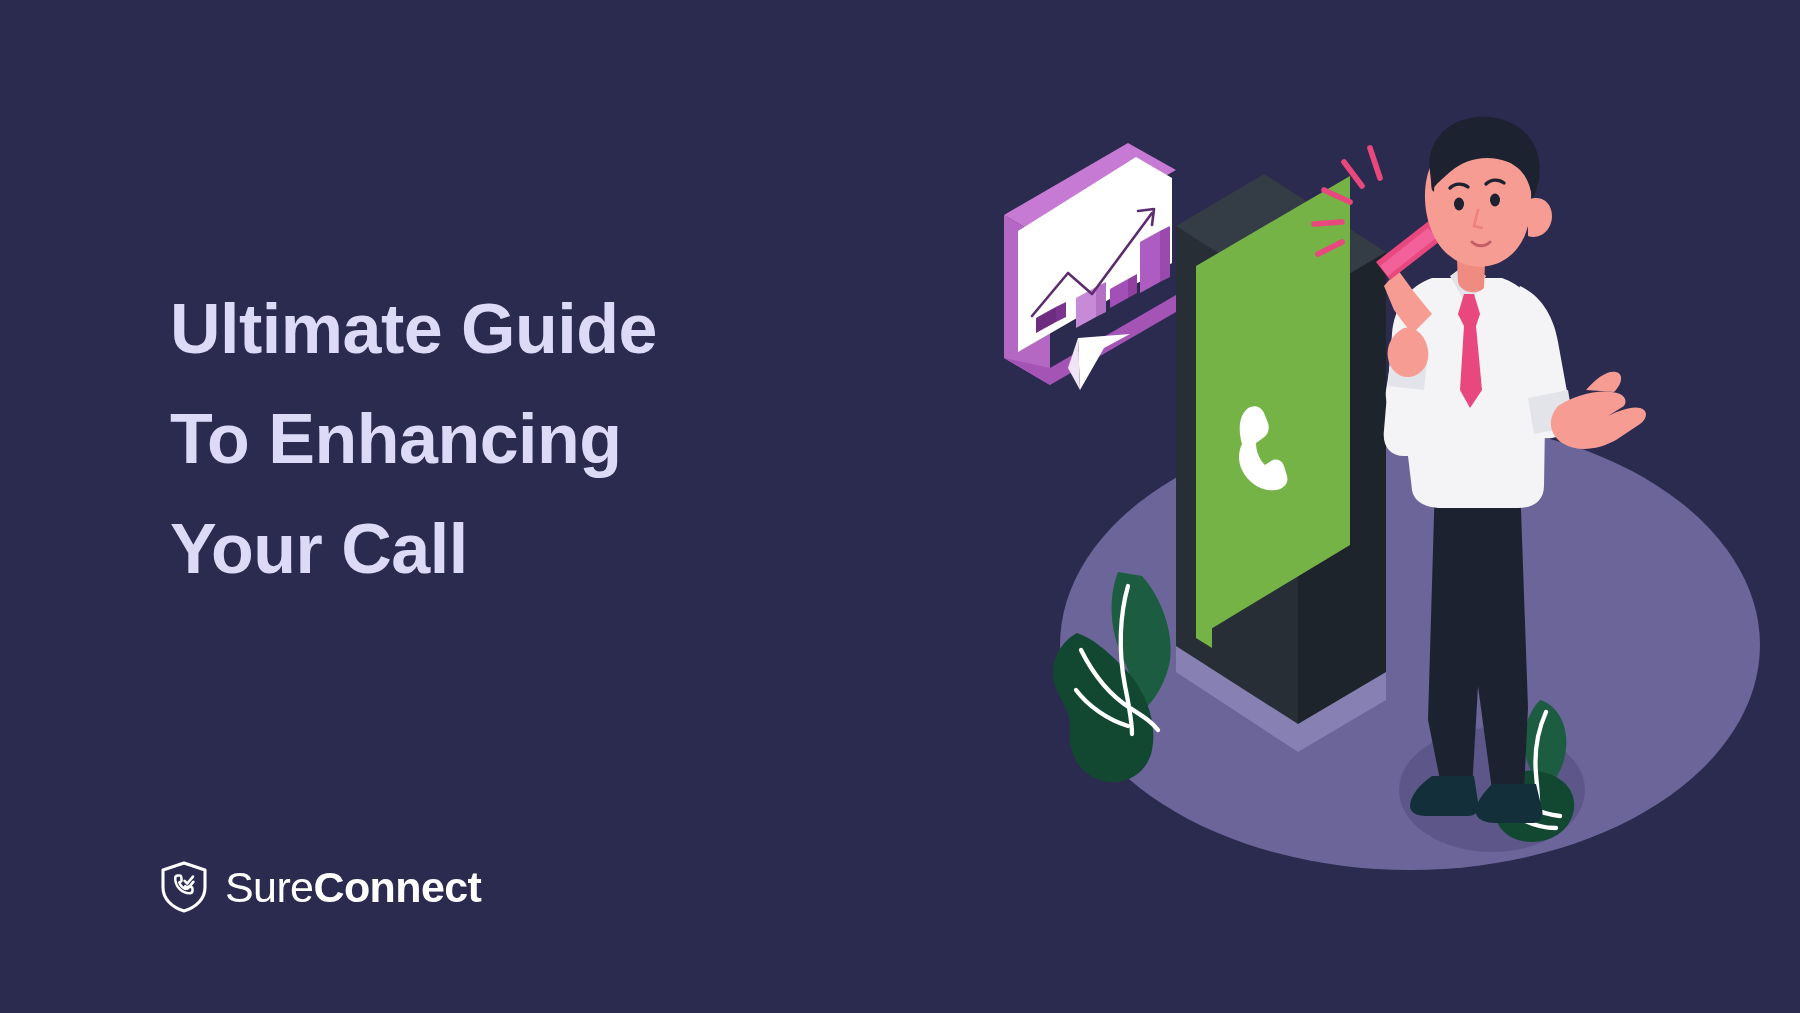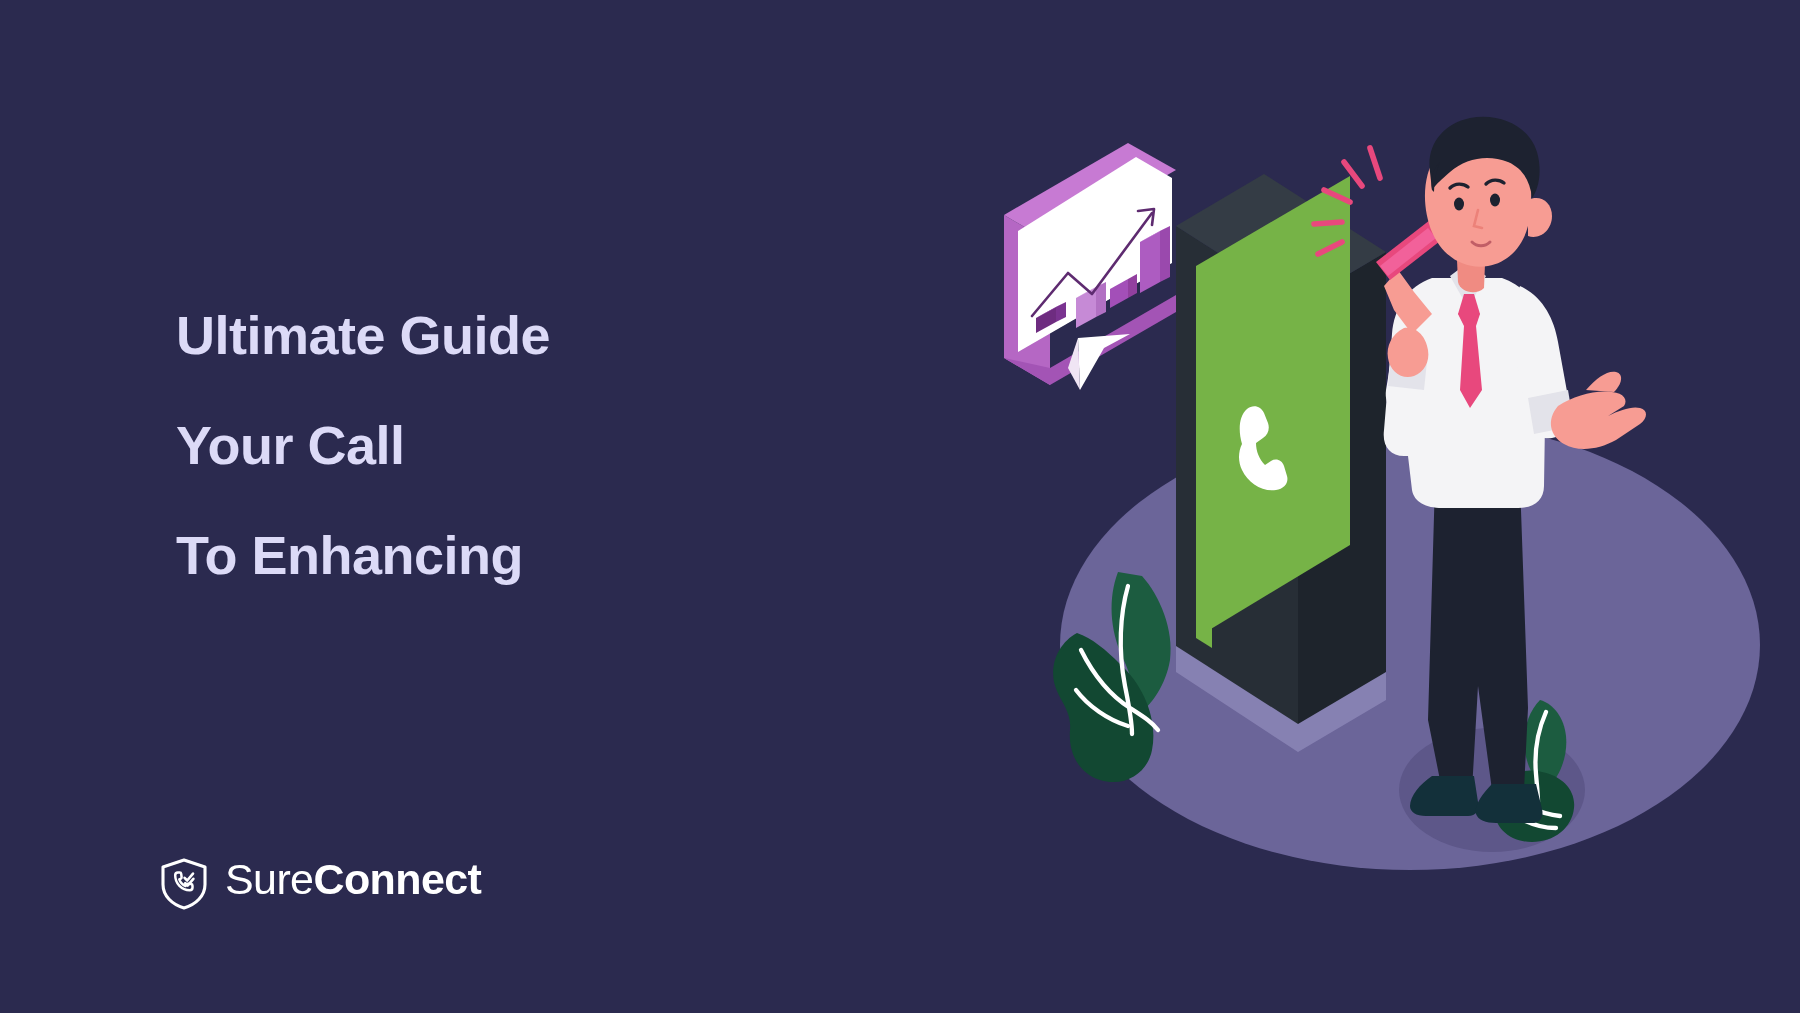--- a/index.html
+++ b/index.html
@@ -23,34 +23,35 @@
     top: 0;
     width: 760px;
     height: 1013px;
   }
 
   .headline {
     position: absolute;
     top: 262px;
     left: 0;
     width: 740px;
-    margin: 18px;
+    margin: 12px;
     color: #dcdaf7;
-    font-size: 54px;
+    font-size: 70px;
     font-weight: 700;
     line-height: 110px;
     letter-spacing: -0.5px;
   }
   .headline .hl-line { display: block; white-space: nowrap; }
 
   .logo {
     position: absolute;
     left: 2px;
     top: 858px;
     display: flex;
+    align-items: center;
     gap: 17px;
     height: 58px;
   }
   .logo-mark { width: 48px; height: 52px; display: block; }
   .logo-word {
     color: #ffffff;
     font-size: 43px;
     line-height: 1;
     letter-spacing: -0.6px;
     white-space: nowrap;
@@ -70,22 +71,22 @@
 </style>
 </head>
 <body>
 
 <div id="stage">
 
   <div class="left-col">
 
     <h1 class="headline">
       <span class="hl-line">Ultimate Guide</span>
+      <span class="hl-line">To Enhancing</span>
       <span class="hl-line">Your Call</span>
-      <span class="hl-line">To Enhancing</span>
     </h1>
 
     <div class="logo">
       <svg class="logo-mark" viewBox="0 0 48 52" aria-hidden="true">
         <path d="M24 2 L45 9 V26.5 C45 38 35.8 46.5 24 50 C12.2 46.5 3 38 3 26.5 V9 Z" fill="none" stroke="#ffffff" stroke-width="3.1" stroke-linejoin="round"></path>
 
         <path d="M15.2 17.2 C15.2 15.6 16.4 14.4 17.9 14.4 L19.7 14.4 C20.5 14.4 21.1 15.0 21.2 15.8 L21.6 19.0
                  C21.7 19.8 21.3 20.5 20.6 20.8 L19.3 21.4 C20.3 24.5 22.6 26.9 25.6 28.0 L26.2 26.7
                  C26.5 26.0 27.2 25.6 28.0 25.7 L31.1 26.1 C31.9 26.2 32.5 26.9 32.5 27.7 L32.5 29.5
                  C32.5 31.0 31.3 32.2 29.8 32.2 C21.7 32.2 15.2 25.5 15.2 17.2 Z" fill="none" stroke="#ffffff" stroke-width="2.5" stroke-linejoin="round"></path>

